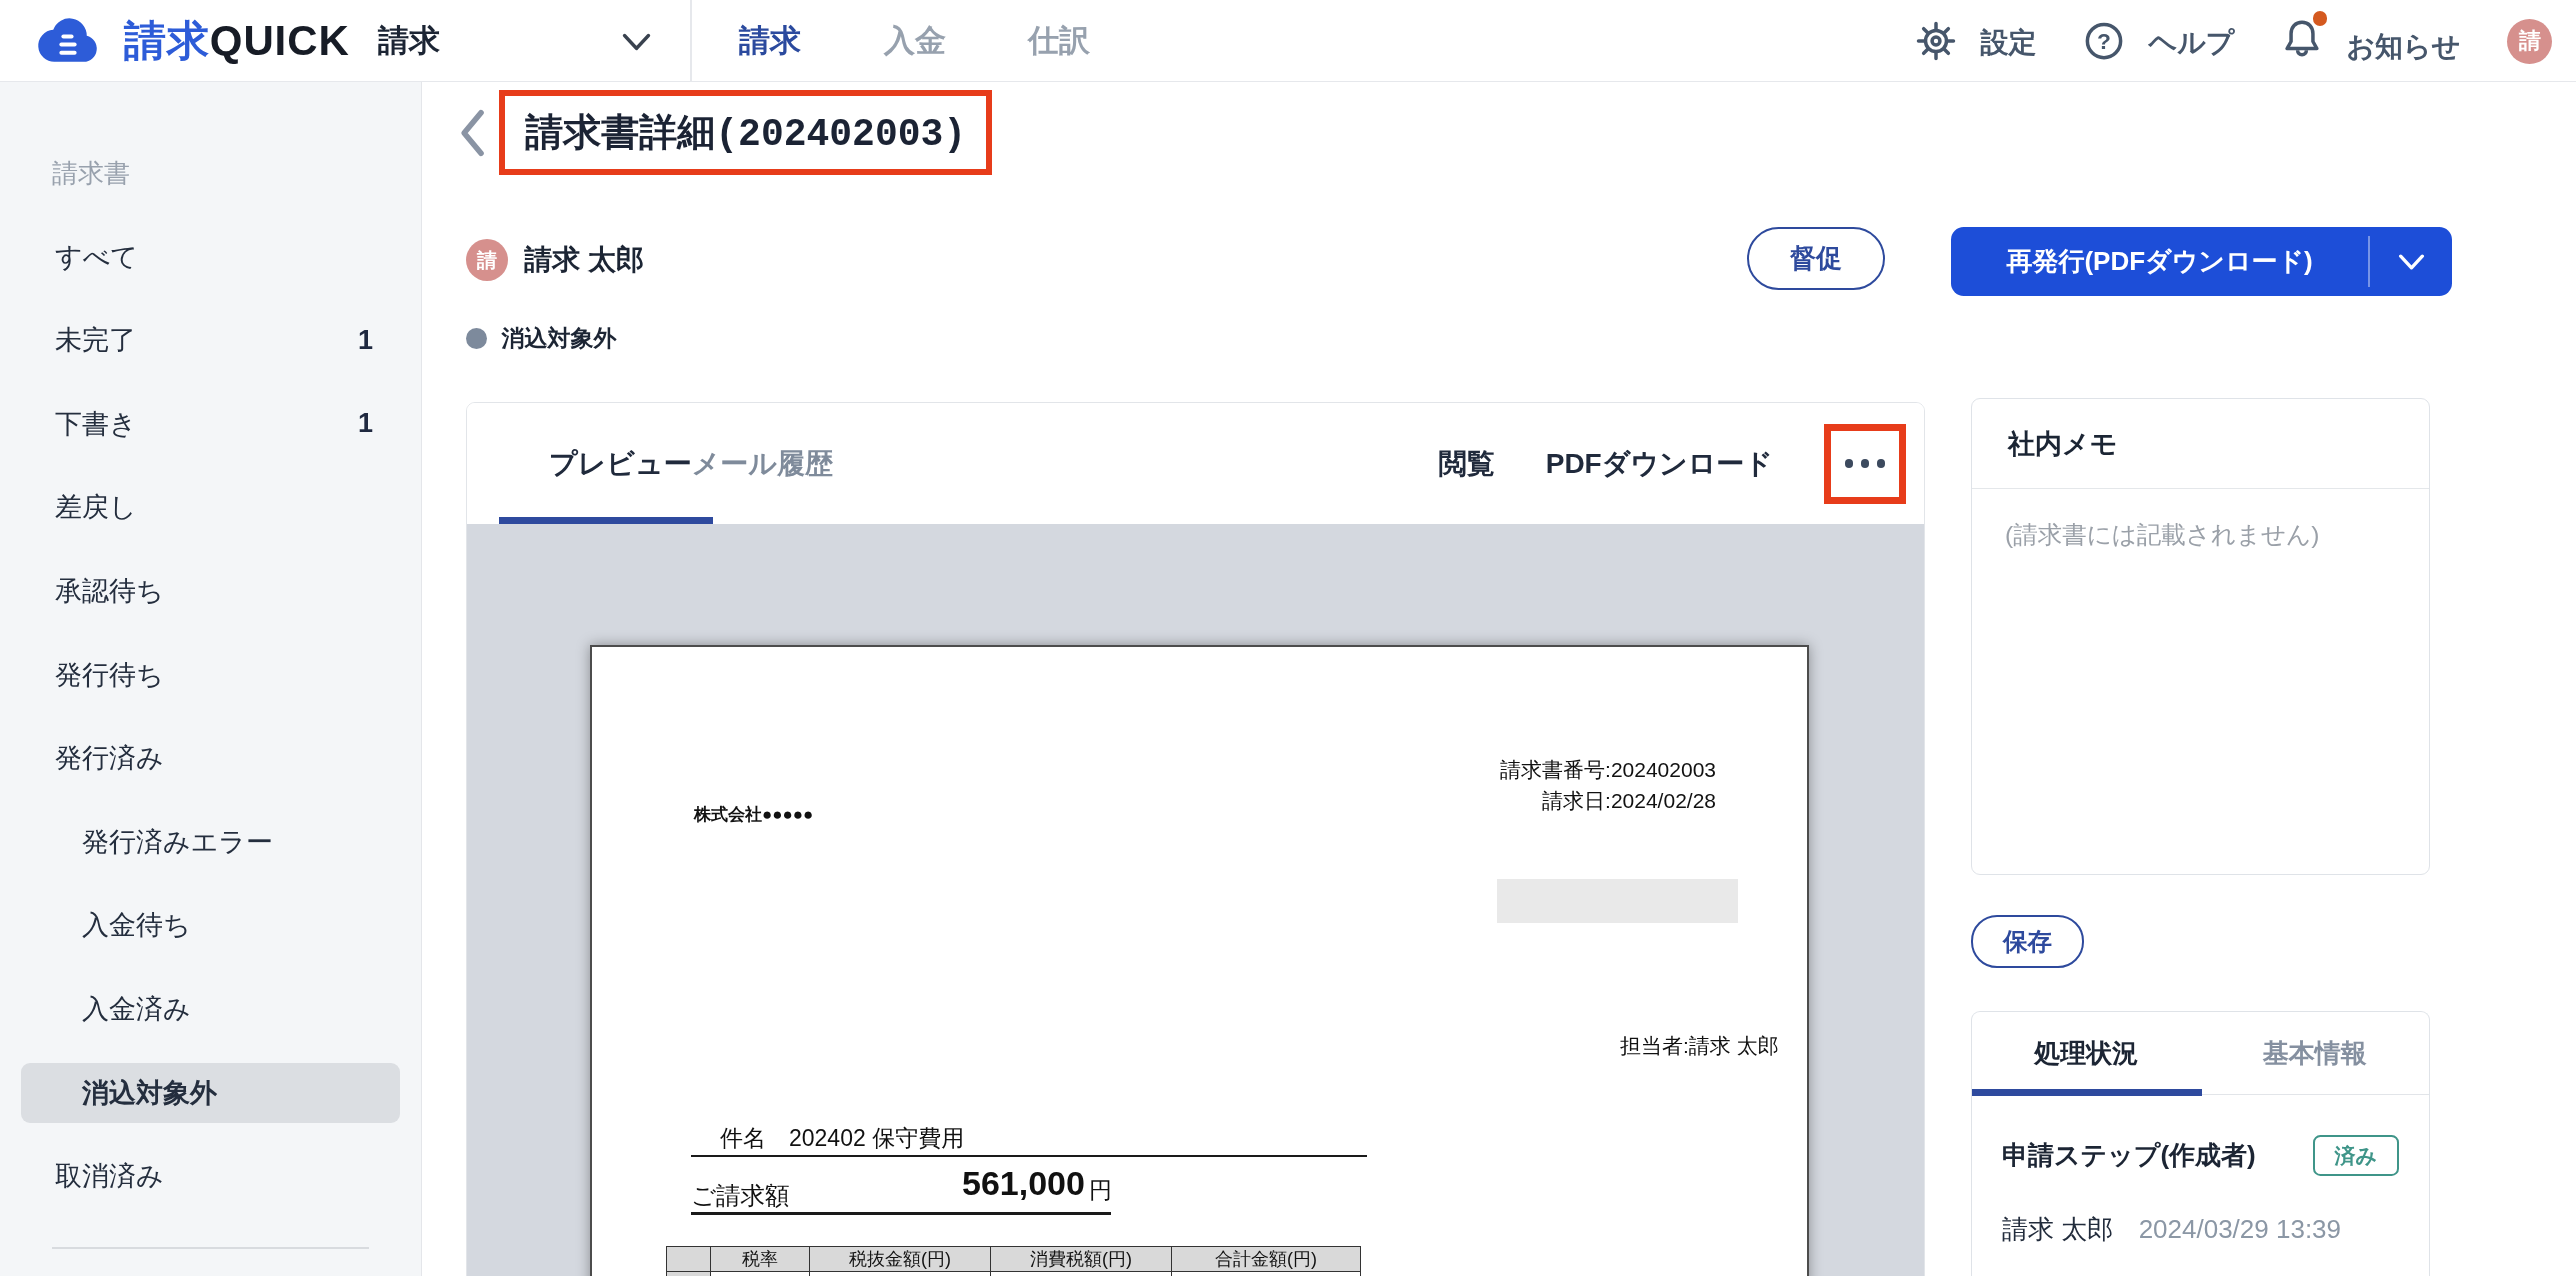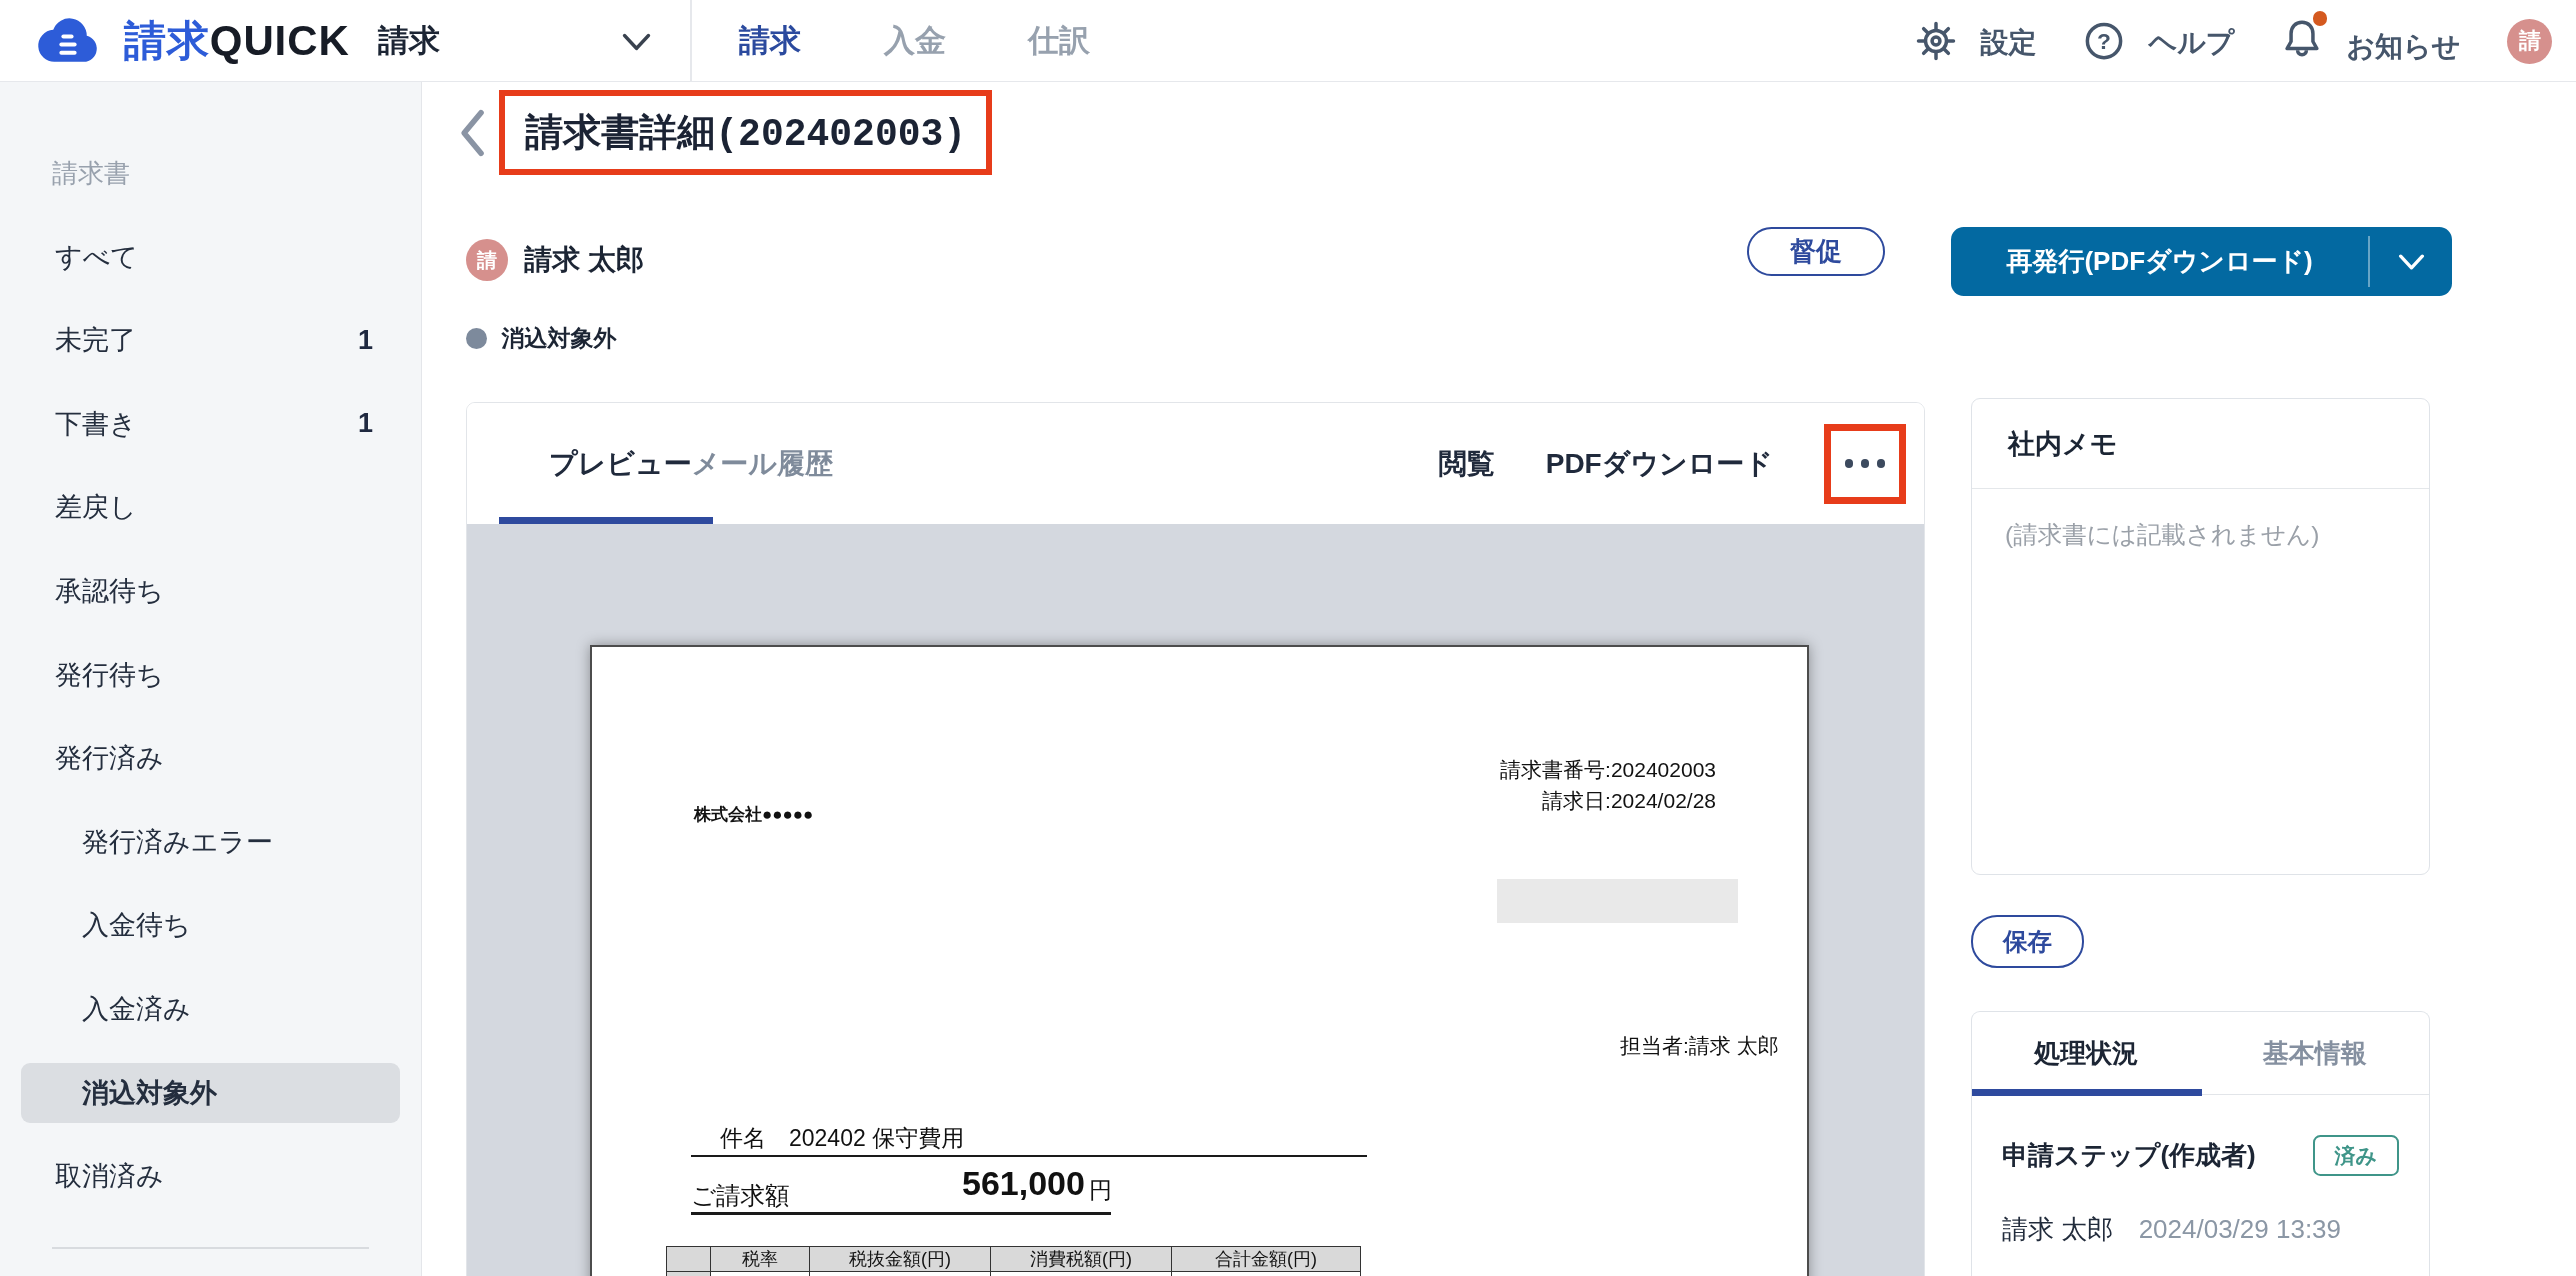--- a/index.html
+++ b/index.html
@@ -52,25 +52,25 @@
 
   .person-row { position:absolute; left:44px; top:157px; display:flex; align-items:center; gap:16.3px; }
   .person-avatar { width:42px; height:42px; border-radius:50%; background:#d6908d; color:#fff;
                    font-size:20px; font-weight:700; display:flex; align-items:center; justify-content:center; }
   .person-name { font-size:28px; font-weight:700; color:#1c2534; }
 
   .status-row { position:absolute; left:44px; top:241px; display:flex; align-items:center; gap:14.5px; }
   .status-dot { width:21px; height:21px; border-radius:50%; background:#7d8a9c; }
   .status-label { font-size:23px; font-weight:700; color:#1c2534; }
 
-  .btn-remind { position:absolute; left:1325px; top:145px; width:138px; height:49px; border-radius:34px;
+  .btn-remind { position:absolute; left:1325px; top:145px; width:138px; height:63px; border-radius:34px;
                 border:2.7px solid #2e4a9d; background:#fff; color:#2e4a9d; font-size:26px; font-weight:700;
                 display:flex; align-items:center; justify-content:center; cursor:pointer; }
   .btn-reissue { position:absolute; left:1529px; top:145px; width:501px; height:69px; border-radius:12.7px;
-                 background:#0369a1; color:#fff; display:flex; align-items:center; cursor:pointer; }
+                 background:#1d4ed8; color:#fff; display:flex; align-items:center; cursor:pointer; }
   .btn-reissue-label { flex:1; text-align:center; font-size:26px; font-weight:700; }
   .btn-reissue-sep { width:1.8px; height:51px; background:rgba(255,255,255,0.4); }
   .btn-reissue-caret { width:82px; display:flex; align-items:center; justify-content:center; }
 
   
   .viewer-card { position:absolute; left:44px; top:320px; width:1459px; height:998px;
                  border:1.8px solid #e2e5e9; border-radius:9px; background:#fff; overflow:hidden; }
   .viewer-header { position:relative; height:121px; background:#fff; display:flex; align-items:center; }
   .viewer-tabs { display:flex; align-items:flex-end; padding-left:82px; }
   .vtab { font-size:28px; font-weight:700; cursor:pointer; }

